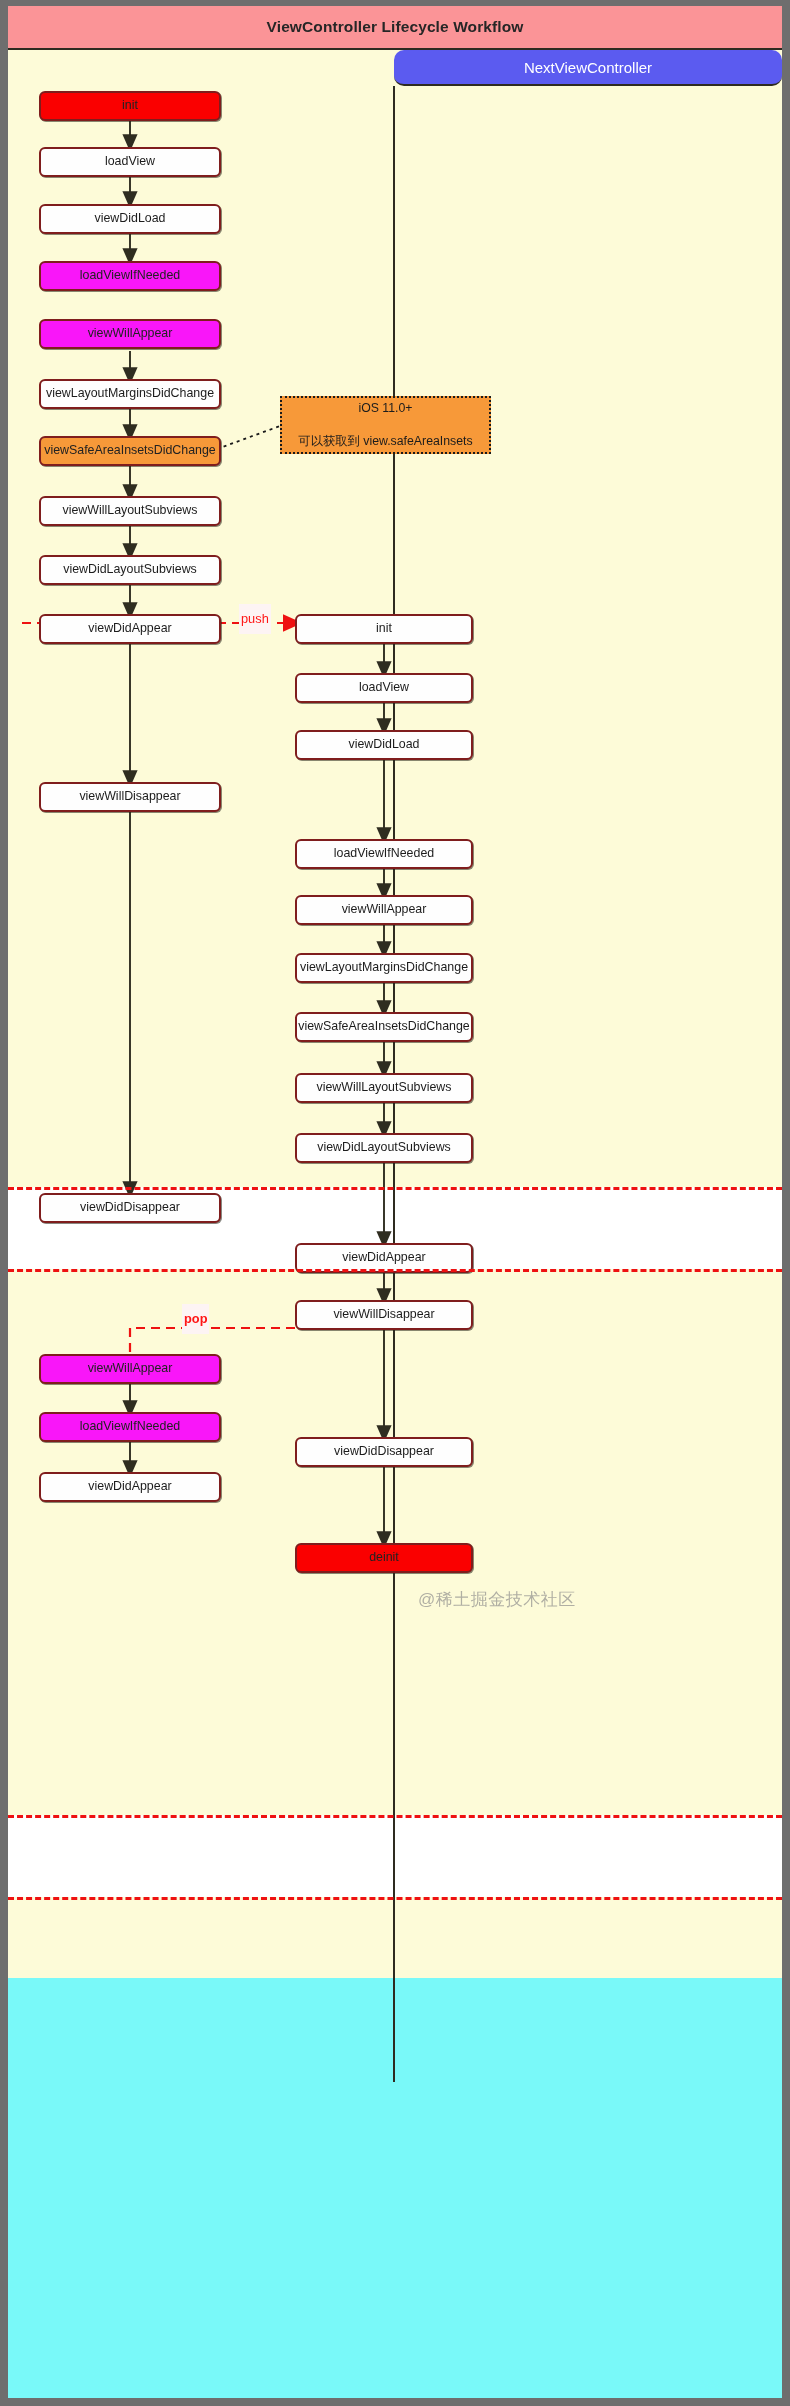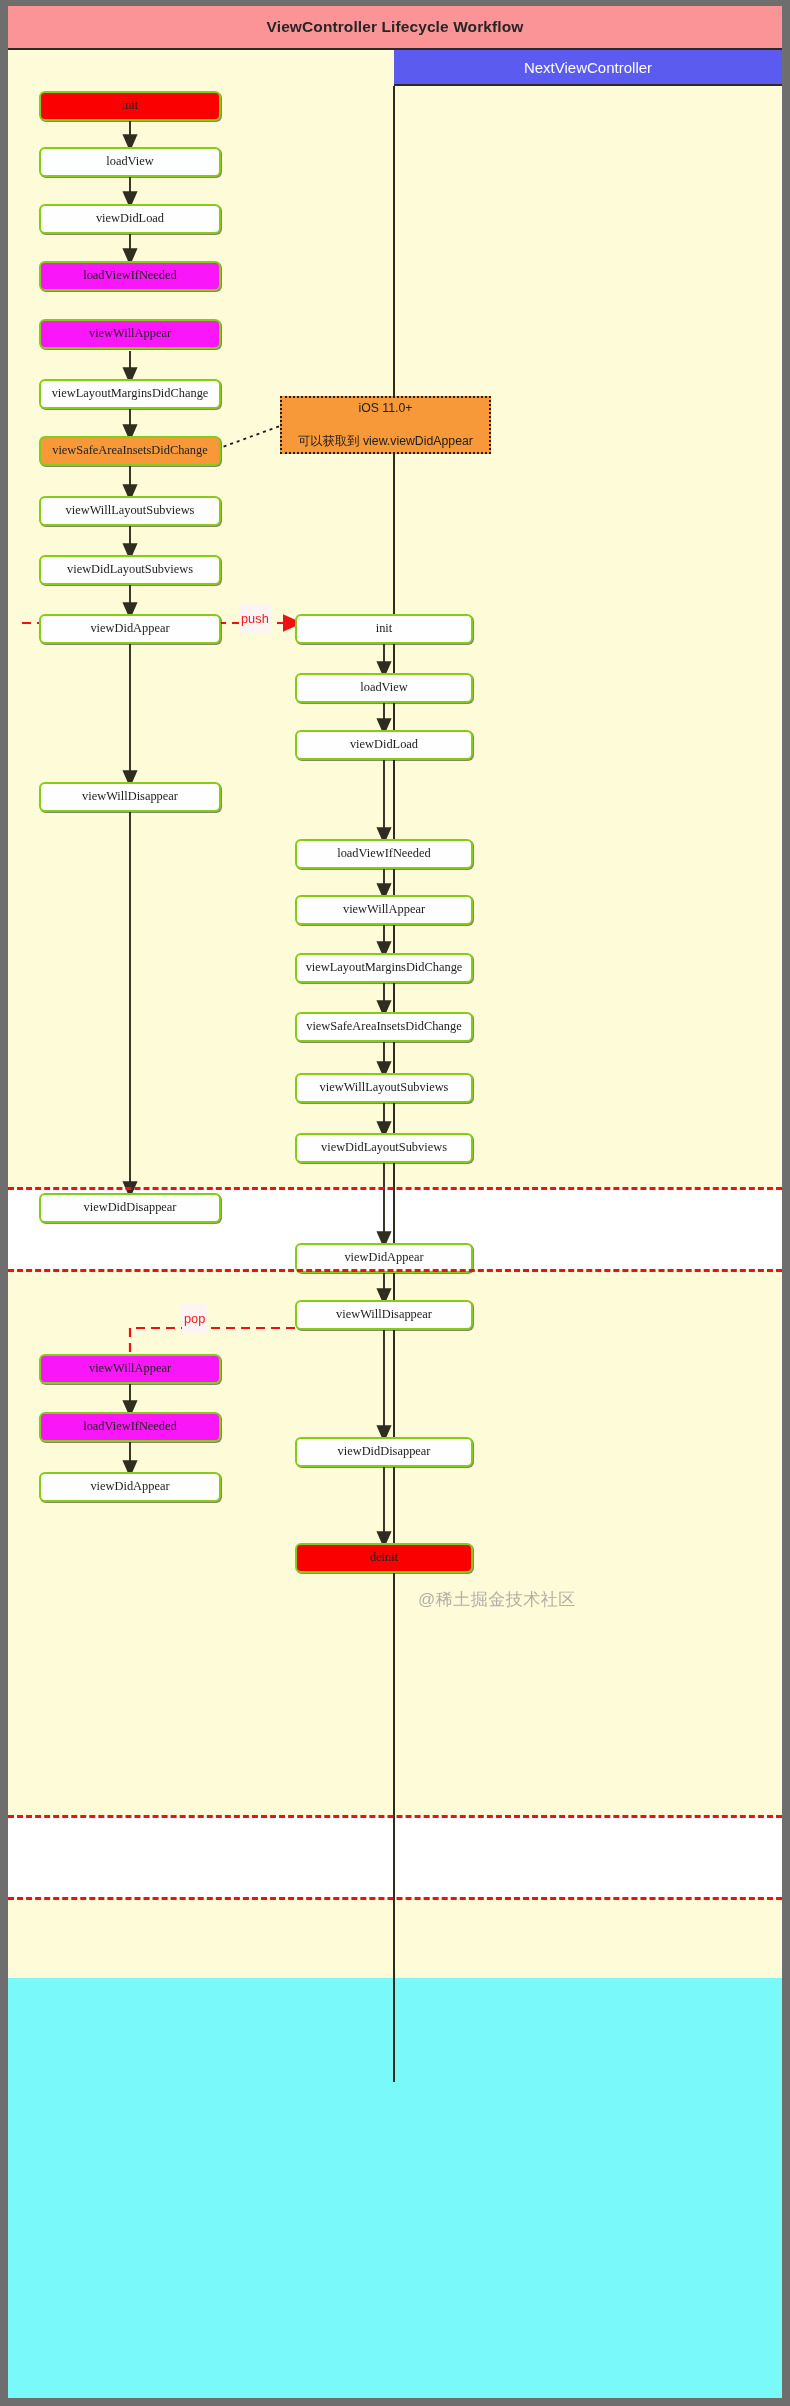--- a/index.html
+++ b/index.html
@@ -66,50 +66,50 @@
   .lane-head.prev {
     left: 0; width: 386px;
     background: #76ee00;
     color: #141414;
     border-right: 2px solid #2e2b20;
   }
   .lane-head.next {
     left: 386px; width: 388px;
     background: #5b5bf0;
     color: #ffffff;
+    border-radius: 10px;
   }
 
   
   .lane-divider {
     position: absolute;
     left: 385px;
     top: 80px;
     width: 2px;
     bottom: 0;
     background: #2e2b20;
     z-index: 6;
   }
 
   
   .node {
     position: absolute;
     box-sizing: border-box;
-    border: 2px solid #84cc16;
+    border: 2px solid #7f1d1d;
     border-radius: 6px;
     display: flex;
     align-items: center;
     justify-content: center;
     font-size: 12.4px;
     color: #1c1c1c;
     background: #fefefe;
     z-index: 8;
     text-align: center;
     line-height: 1.1;
     box-shadow: 1px 1px 0 rgba(40,38,25,0.55);
-    font-family: Liberation Serif, serif;
   }
   .node.red     { background: #fa0000; color: #222; }
   .node.magenta { background: #f916f9; color: #222; }
   .node.orange  { background: #f79939; color: #222; }
 
   
   #wires {
     position: absolute;
     left: 0; top: 0;
     width: 774px;
@@ -270,22 +270,22 @@
     <div class="node" style="left:287px; top:1006px; width:178px; height:30px;">viewSafeAreaInsetsDidChange</div>
     <div class="node" style="left:287px; top:1067px; width:178px; height:30px;">viewWillLayoutSubviews</div>
     <div class="node" style="left:287px; top:1127px; width:178px; height:30px;">viewDidLayoutSubviews</div>
     <div class="node" style="left:287px; top:1237px; width:178px; height:30px;">viewDidAppear</div>
     <div class="node" style="left:287px; top:1294px; width:178px; height:30px;">viewWillDisappear</div>
     <div class="node" style="left:287px; top:1431px; width:178px; height:30px;">viewDidDisappear</div>
     <div class="node red" style="left:287px; top:1537px; width:178px; height:30px;">deinit</div>
 
     <div class="callout" style="left:272px; top:390px; width:211px; height:58px;">
       <span>iOS 11.0+</span>
-      <span>可以获取到 view.viewDidAppear</span>
+      <span>可以获取到 view.safeAreaInsets</span>
     </div>
 
     <div class="edge-label" style="left:231px; top:598px;">push</div>
-    <div class="edge-label" style="left:174px; top:1298px;">pop</div>
+    <div class="edge-label" style="left:174px; top:1298px;font-weight:bold;">pop</div>
 
     <div class="watermark" style="left:410px; top:1542px;">@稀土掘金技术社区</div>
 
   </div>
 </div>
 
 </body></html>

